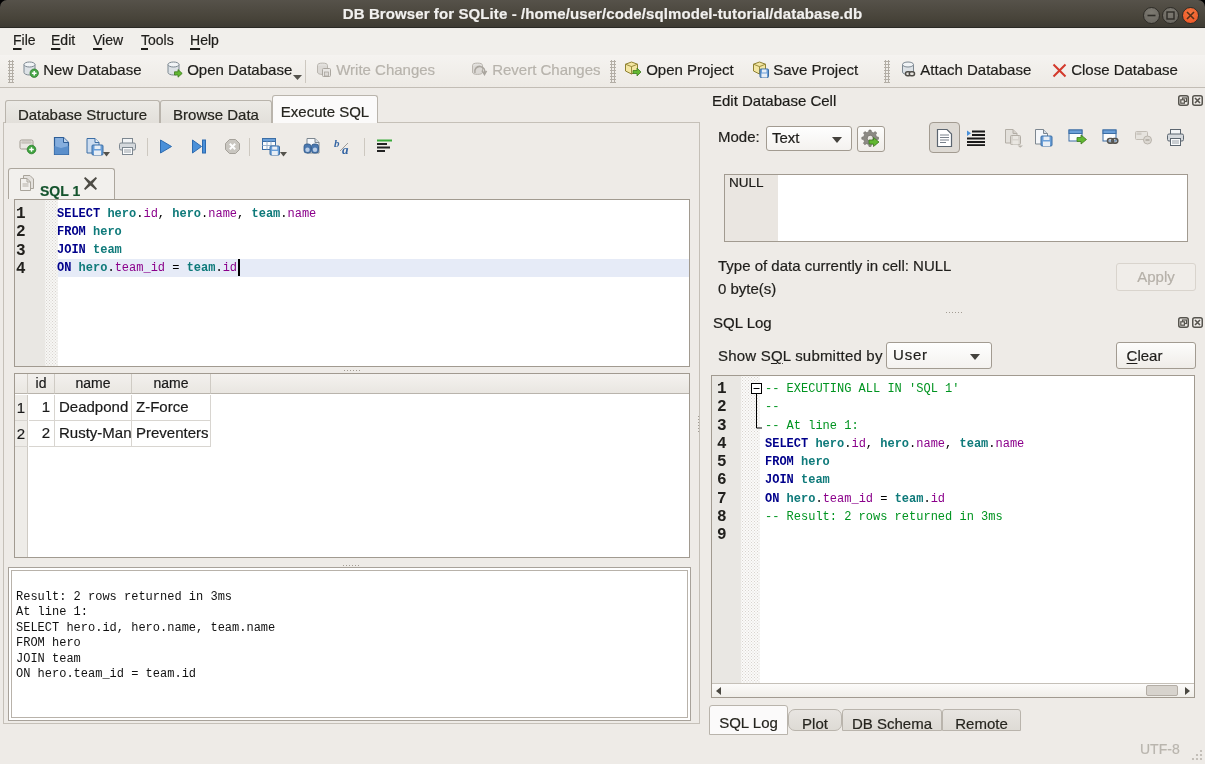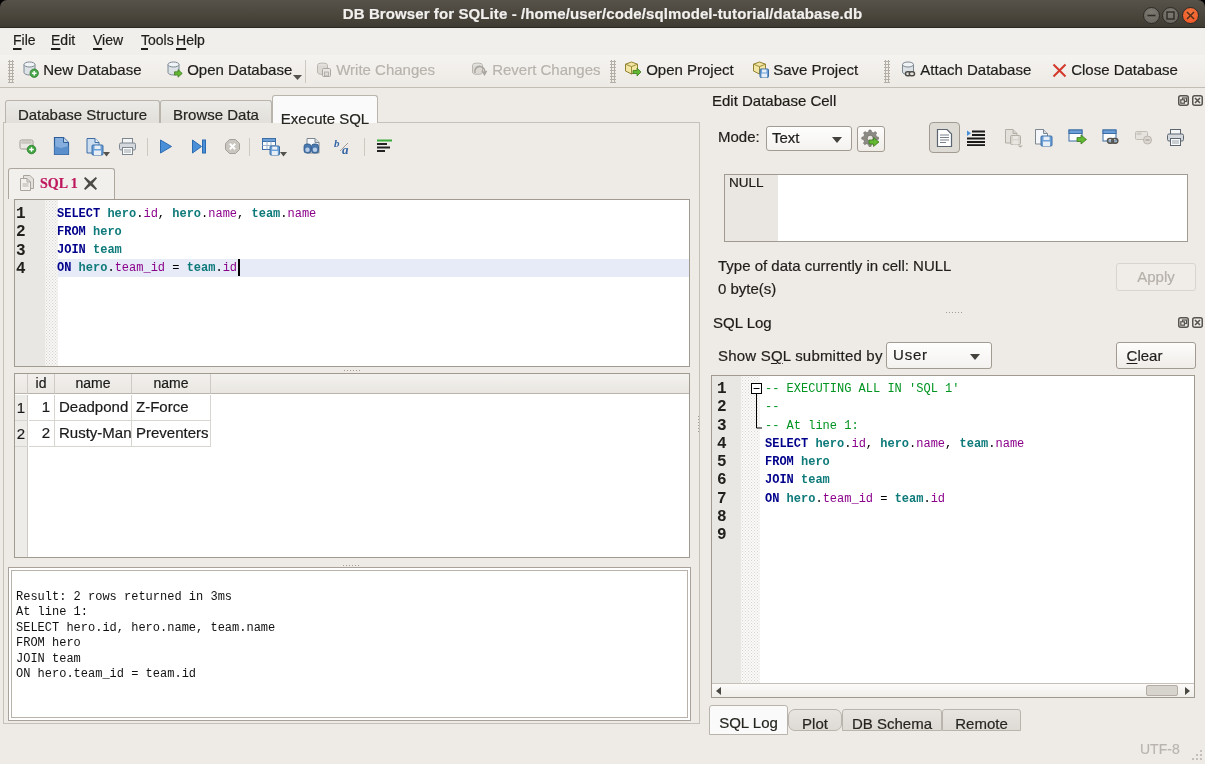--- a/index.html
+++ b/index.html
@@ -32,21 +32,21 @@
   background-size:3px 3px; }
 .tbsep { position:absolute; top:5px; width:1px; height:23px; background:#cdc8c0; }
 .tbbtn { position:absolute; top:6px; height:21px; font-size:15px; color:#1f1e1b; white-space:nowrap; }
 .tbbtn.disabled { color:#b7b3ac; }
 .tbbtn svg { vertical-align:-3px; }
 
 
 .maintab { position:absolute; font-size:15px; color:#26251f; text-align:center;
   background:linear-gradient(#eceae6,#e2dfda); border:1px solid #b9b4ac; border-bottom:none;
   border-radius:3px 3px 0 0; padding-top:5px; height:23px; top:100px; }
-.maintab.active { background:#fbfafa; height:28px; top:95px; padding-top:14px; z-index:3; }
+.maintab.active { background:#fbfafa; height:28px; top:95px; padding-top:7px; z-index:3; }
 #tabpage { left:3px; top:122px; width:697px; height:602px; border:1px solid #c5c0b8; background:#eeebe7; }
 
 
 #sql1tab { left:8px; top:168px; width:107px; height:31px; background:#f2f0ed;
   border:1px solid #aca69d; border-bottom:none; border-radius:3px 3px 0 0; z-index:2; }
 
 
 #editor { left:14px; top:199px; width:676px; height:168px; background:#fff; border:1px solid #a19a90; }
 #ed-margin { left:0; top:0; width:30px; height:166px; background:#e9e7e3; }
 #ed-fold { left:30px; top:0; width:13px; height:166px; background:#f7f6f4;
@@ -118,21 +118,21 @@
   <svg width="15" height="15">
       <path d="M4 4 L11 11 M11 4 L4 11" stroke="#55301a" stroke-width="1.6"></path>
     </svg>
 </div>
 
 <div class="abs" id="menubar">
   <span class="menuitem" style="left:13px;"><u>F</u>ile</span>
   <span class="menuitem" style="left:51px;"><u>E</u>dit</span>
   <span class="menuitem" style="left:93px;"><u>V</u>iew</span>
   <span class="menuitem" style="left:141px;"><u>T</u>ools</span>
-  <span class="menuitem" style="left:176px;"><u>H</u>elp</span>
+  <span class="menuitem" style="left:190px;"><u>H</u>elp</span>
 </div>
 
 <div class="abs" id="toolbar"></div>
 <div class="tbhandle" style="left:8px; top:60px;"></div>
 <div class="tbbtn" style="left:22px; top:61px;"><svg width="17" height="17" viewBox="0 0 17 17">
   <path d="M2 3.5 L2 11.5 A5.5 2.5 0 0 0 13 11.5 L13 3.5" fill="#dde2e6" stroke="#7d8891" stroke-width="1"></path>
   <ellipse cx="7.5" cy="3.5" rx="5.5" ry="2.5" fill="#f1f4f6" stroke="#7d8891" stroke-width="1"></ellipse>
   <circle cx="12.2" cy="12.2" r="4.2" fill="#4aa74a" stroke="#2c7d2c" stroke-width="0.8"></circle>
   <path d="M12.2 9.9 L12.2 14.5 M9.9 12.2 L14.5 12.2" stroke="#fff" stroke-width="1.5"></path>
 </svg> New Database</div>
@@ -266,21 +266,21 @@
 </div>
 
 <div class="abs" id="sql1tab"></div>
 <svg class="abs" style="left:19px; top:174px; z-index:4;" width="16" height="17" viewBox="0 0 16 17">
   <path d="M4.5 1.5 L11 1.5 L14.5 5 L14.5 14.5 L4.5 14.5 Z" fill="#e4e1dd" stroke="#a9a49b" stroke-width="1"></path>
   <path d="M1.5 4.5 L8 4.5 L11.5 8 L11.5 16.5 L1.5 16.5 Z" fill="#f2f0ed" stroke="#a9a49b" stroke-width="1"></path>
   <path d="M8 4.5 L8 8 L11.5 8" fill="none" stroke="#a9a49b" stroke-width="1"></path>
   <line x1="3.5" y1="10" x2="9.5" y2="10" stroke="#b5b0a8" stroke-width="1"></line>
   <line x1="3.5" y1="12" x2="9.5" y2="12" stroke="#b5b0a8" stroke-width="1"></line>
 </svg>
-<div class="abs" style="left:40px; top:176px; font-size:14px; font-weight:bold; color:#be185d; z-index:4;font-family:Liberation Serif, serif;">SQL 1</div>
+<div class="abs" style="left:40px; top:183px; font-size:14px; font-weight:bold; color:#14532d; z-index:4;">SQL 1</div>
 <svg class="abs" style="left:84px; top:177px; z-index:4;" width="13" height="13" viewBox="0 0 13 13">
   <path d="M1.2 0 L6.5 4.4 L11.8 0 L13 1.2 L8.6 6.5 L13 11.8 L11.8 13 L6.5 8.6 L1.2 13 L0 11.8 L4.4 6.5 L0 1.2 Z" fill="#4e4c46"></path>
 </svg>
 
 <div class="abs" id="editor">
   <div class="abs" id="ed-margin"></div>
   <div class="abs" id="ed-fold"></div>
   <div class="ednum mono" style="top:5px;">1</div>
   <div class="ednum mono" style="top:23.3px;">2</div>
   <div class="ednum mono" style="top:41.6px;">3</div>
@@ -459,20 +459,21 @@
   <div class="lognum mono" style="top:113.5px;">7</div>
   <div class="lognum mono" style="top:131.75px;">8</div>
   <div class="lognum mono" style="top:150px;">9</div>
   <div class="logline mono cmt" style="top:4px;">-- EXECUTING ALL IN 'SQL 1'</div>
   <div class="logline mono cmt" style="top:22.25px;">--</div>
   <div class="logline mono cmt" style="top:40.5px;">-- At line 1:</div>
   <div class="logline mono" style="top:58.75px;"><span class="kw">SELECT</span> <span class="tbl">hero</span>.<span class="fld">id</span>, <span class="tbl">hero</span>.<span class="fld">name</span>, <span class="tbl">team</span>.<span class="fld">name</span></div>
   <div class="logline mono" style="top:77px;"><span class="kw">FROM</span> <span class="tbl">hero</span></div>
   <div class="logline mono" style="top:95.25px;"><span class="kw">JOIN</span> <span class="tbl">team</span></div>
   <div class="logline mono" style="top:113.5px;"><span class="kw">ON</span> <span class="tbl">hero</span>.<span class="fld">team_id</span> = <span class="tbl">team</span>.<span class="fld">id</span></div>
+  <div class="logline mono cmt" style="top:131.75px;">-- Result: 2 rows returned in 3ms</div>
 
   <svg class="abs" style="left:38px; top:6px;" width="14" height="50">
     <rect x="1.5" y="1.5" width="10" height="10" fill="#fff" stroke="#000" stroke-width="1"></rect>
     <line x1="3.5" y1="6.5" x2="9.5" y2="6.5" stroke="#000" stroke-width="1"></line>
     <line x1="6.5" y1="12" x2="6.5" y2="46" stroke="#000" stroke-width="1"></line>
     <line x1="6.5" y1="46" x2="12" y2="46" stroke="#000" stroke-width="1"></line>
   </svg>
 
   <div class="abs" style="left:0; top:307px; width:482px; height:14px; background:linear-gradient(#fcfbfa,#f0eee9); border-top:1px solid #c5c0b8;">
     <svg width="8" height="8" style="position:absolute; left:3px; top:3px;">

